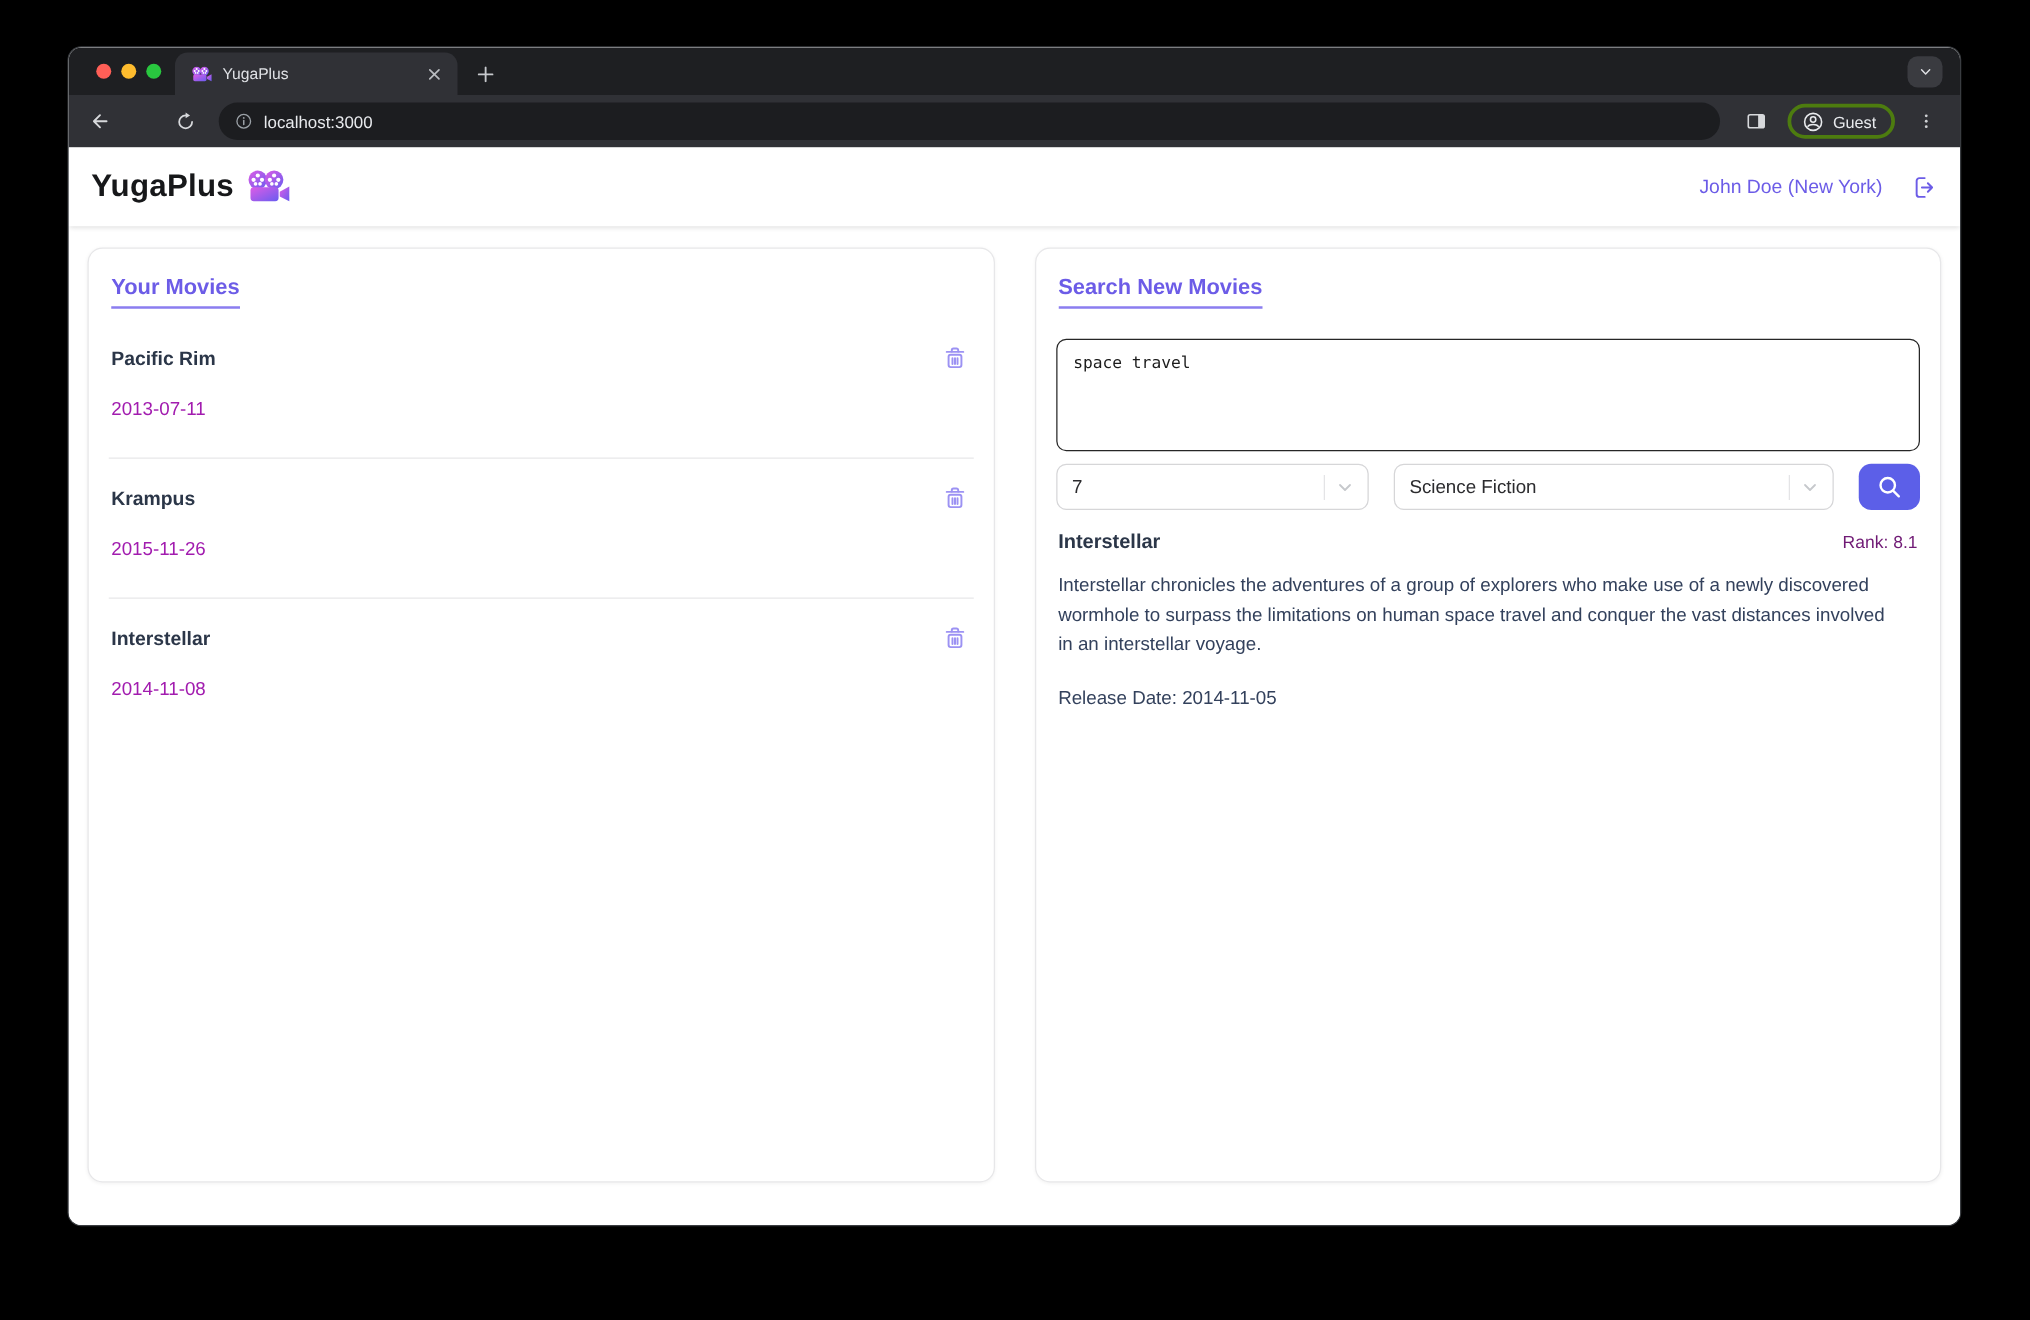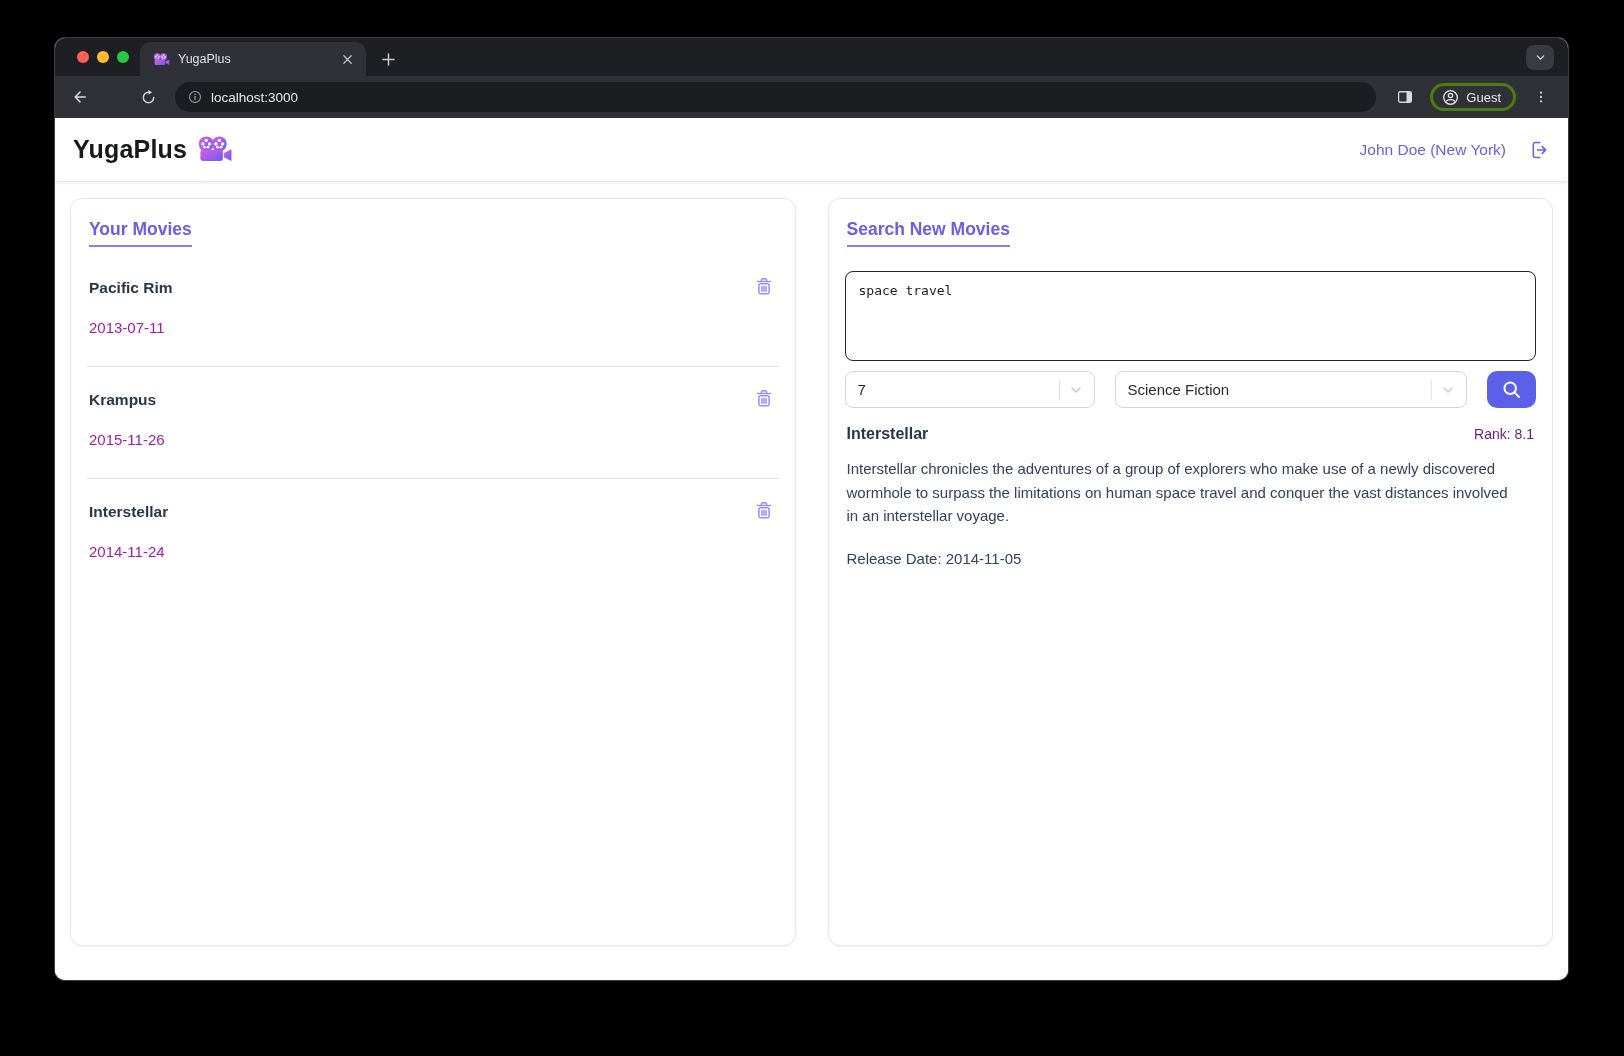--- a/index.html
+++ b/index.html
@@ -253,21 +253,21 @@
 
           <div class="movie-item">
             <div class="movie-row">
               <span class="movie-title">Interstellar</span>
               <button class="trash-btn">
                 <svg width="22" height="22">
                     <use href="#icon-trash"></use>
                   </svg>
               </button>
             </div>
-            <div class="movie-date">2014-11-24</div>
+            <div class="movie-date">2014-11-08</div>
           </div>
         </section>
 
         <section class="card card-right">
           <h2>Search New Movies</h2>
 
           <textarea class="query-box" spellcheck="false" style="">space travel</textarea>
 
           <div class="controls">
             <div class="select select-rank">

